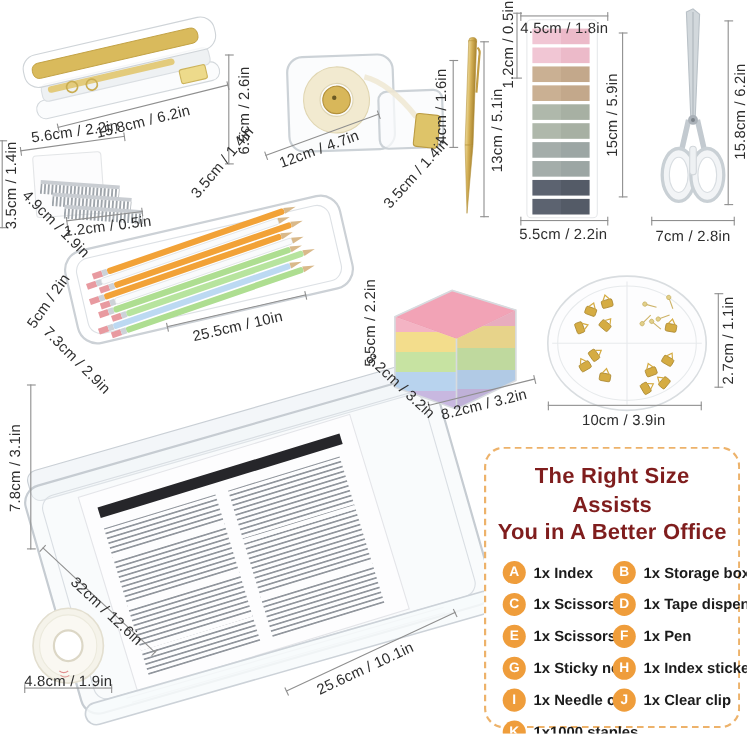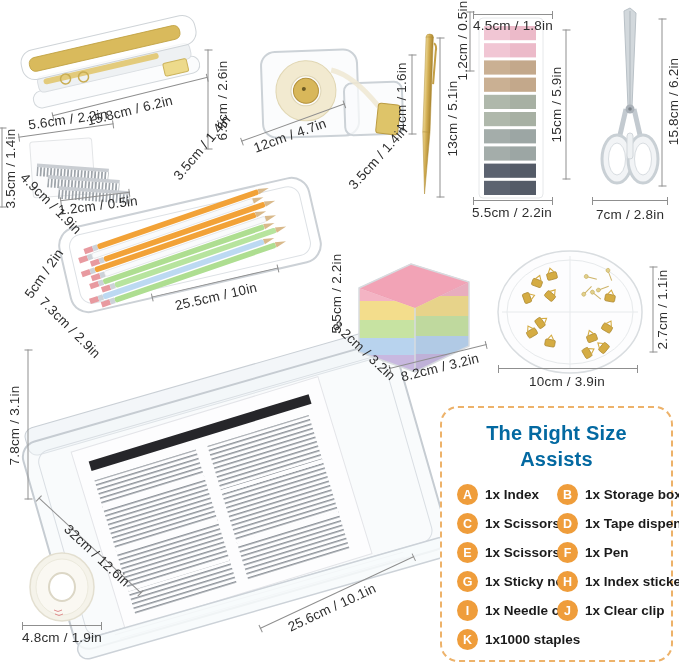--- a/index.html
+++ b/index.html
@@ -6,21 +6,21 @@
   #canvas{position:relative;width:679px;height:667px;background:#ffffff;overflow:hidden;
           font-family:"Liberation Sans",sans-serif;}
   .prod{position:absolute;}
   .dim{position:absolute;font-size:13.5px;color:#2e2e2e;text-align:center;white-space:nowrap;
        transform-origin:center;letter-spacing:.2px;}
   .mline{position:absolute;height:1px;background:#8f8f8f;transform-origin:center;}
   .mline::before,.mline::after{content:"";position:absolute;top:-3.5px;width:1px;height:8px;background:#8f8f8f;}
   .mline::before{left:0}.mline::after{right:0}
   .panel{position:absolute;left:440px;top:406px;width:233px;height:256px;border:2px dashed #edb26a;
          border-radius:18px;background:#fff;box-sizing:border-box;padding:13px 8px 8px;}
-  .panel-title{font-size:20px;font-weight:800;color:#0369a1;text-align:center;line-height:1.28;letter-spacing:.2px;}
+  .panel-title{font-size:20px;font-weight:800;color:#7f1d1d;text-align:center;line-height:1.28;letter-spacing:.2px;}
   .panel-list{display:grid;grid-template-columns:100px auto;row-gap:8px;margin-top:12px;padding-left:7px;}
   .panel-item{display:flex;align-items:center;gap:7px;height:21px;}
   .badge{width:21px;height:21px;min-width:21px;border-radius:50%;background:#ef9d3b;color:#fff;
          font-weight:700;font-size:12.5px;display:flex;align-items:center;justify-content:center;}
   .item-label{font-size:13.5px;font-weight:700;color:#1b1b1b;white-space:nowrap;}
 </style>
 </head>
 <body>
 
 <div id="canvas">
@@ -336,25 +336,26 @@
   <span class="dim" style="left:315px;top:343px;width:98px;transform:rotate(43deg)">8.2cm / 3.2in</span>
   <span class="dim" style="left:390px;top:360px;width:100px;transform:rotate(-14deg)">8.2cm / 3.2in</span>
 
   <span class="dim" style="left:512px;top:374px;width:110px">10cm / 3.9in</span>
   <span class="dim" style="left:614px;top:302px;width:96px;transform:rotate(-90deg)">2.7cm / 1.1in</span>
 
   <span class="dim" style="left:-34px;top:418px;width:96px;transform:rotate(-90deg)">7.8cm / 3.1in</span>
   <span class="dim" style="left:34px;top:548px;width:126px;transform:rotate(43deg)">32cm / 12.6in</span>
   <span class="dim" style="left:266px;top:600px;width:132px;transform:rotate(-25deg)">25.6cm / 10.1in</span>
 
-  <span class="dim" style="left:10px;top:630px;width:104px">4.8cm / 1.9in</span>
+  <span class="dim" style="left:10px;top:612px;width:104px">4.8cm / 1.9in</span>
 
   <div class="panel">
     <div class="panel-title">
       <div>The Right Size Assists</div>
+      <div>You in A Better Office</div>
     </div>
     <div class="panel-list">
     <div class="panel-item">
       <span class="badge">A</span>
       <span class="item-label">1x Index</span>
     </div>
 
     <div class="panel-item">
       <span class="badge">B</span>
       <span class="item-label">1x Storage box</span>

